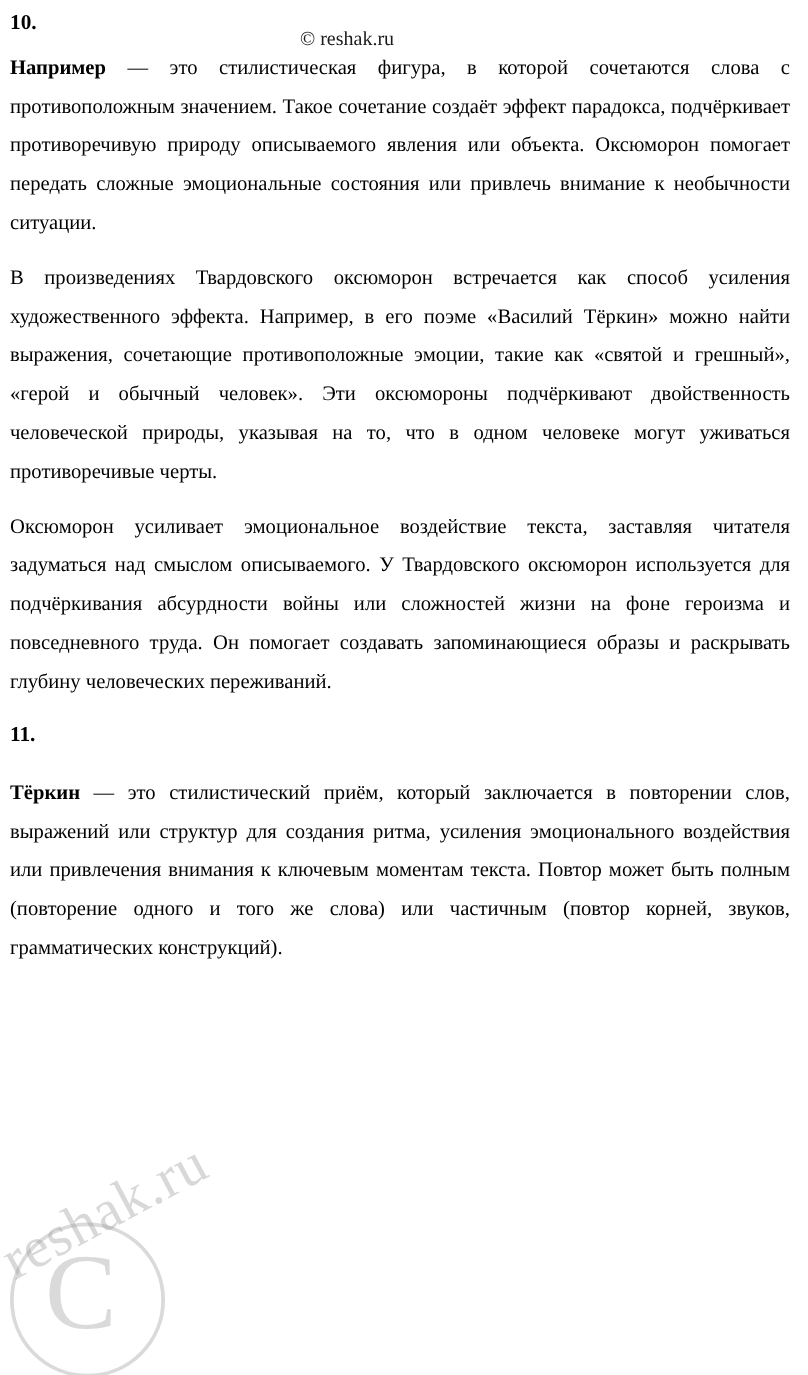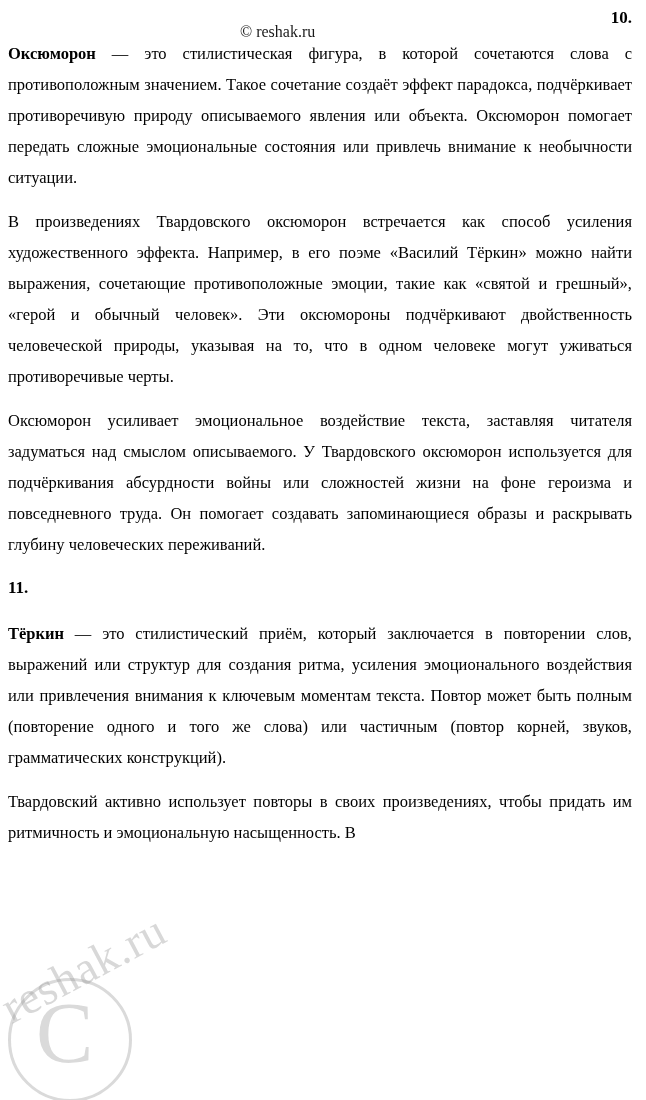--- a/index.html
+++ b/index.html
@@ -17,21 +17,21 @@
   }
   .page {
     position: relative;
     width: 646px;
     height: 1100px;
     box-sizing: border-box;
     padding: 8px 14px 0 8px;
   }
   .header-row {
     display: flex;
-    justify-content: flex-end;
+    justify-content: flex-start;
     align-items: baseline;
     font-size: 17px;
     font-weight: bold;
     margin: 0 0 10px 0;
     height: 20px;
     position: relative;
   }
   .header-num {
     font-weight: bold;
     font-size: 17px;
@@ -122,26 +122,25 @@
     <div class="wm-c">C</div>
   </div>
 
   <div class="content-layer">
 
     <div class="header-row">
       <span class="header-num">10.</span>
       <span class="copyright">© reshak.ru</span>
     </div>
 
-    <p class="body"><span class="term">Оксюморон</span><span> — это стилистическая фигура, в которой сочетаются слова с противоположным значением. Такое сочетание создаёт эффект парадокса, подчёркивает противоречивую природу описываемого явления или объекта. Оксюморон помогает передать сложные эмоциональные состояния или привлечь внимание к необычности ситуации.</span></p>
+    <p class="body"><span class="term">Например</span><span> — это стилистическая фигура, в которой сочетаются слова с противоположным значением. Такое сочетание создаёт эффект парадокса, подчёркивает противоречивую природу описываемого явления или объекта. Оксюморон помогает передать сложные эмоциональные состояния или привлечь внимание к необычности ситуации.</span></p>
 
     <p class="body">В произведениях Твардовского оксюморон встречается как способ усиления художественного эффекта. Например, в его поэме «Василий Тёркин» можно найти выражения, сочетающие противоположные эмоции, такие как «святой и грешный», «герой и обычный человек». Эти оксюмороны подчёркивают двойственность человеческой природы, указывая на то, что в одном человеке могут уживаться противоречивые черты.</p>
 
     <p class="body">Оксюморон усиливает эмоциональное воздействие текста, заставляя читателя задуматься над смыслом описываемого. У Твардовского оксюморон используется для подчёркивания абсурдности войны или сложностей жизни на фоне героизма и повседневного труда. Он помогает создавать запоминающиеся образы и раскрывать глубину человеческих переживаний.</p>
 
     <div class="section-num">11.</div>
 
     <p class="body"><span class="term">Тёркин</span><span> — это стилистический приём, который заключается в повторении слов, выражений или структур для создания ритма, усиления эмоционального воздействия или привлечения внимания к ключевым моментам текста. Повтор может быть полным (повторение одного и того же слова) или частичным (повтор корней, звуков, грамматических конструкций).</span></p>
 
-    <p class="body">Твардовский активно использует повторы в своих произведениях, чтобы придать им ритмичность и эмоциональную насыщенность. В</p>
 
   </div>
 </div>
 
 </body></html>

